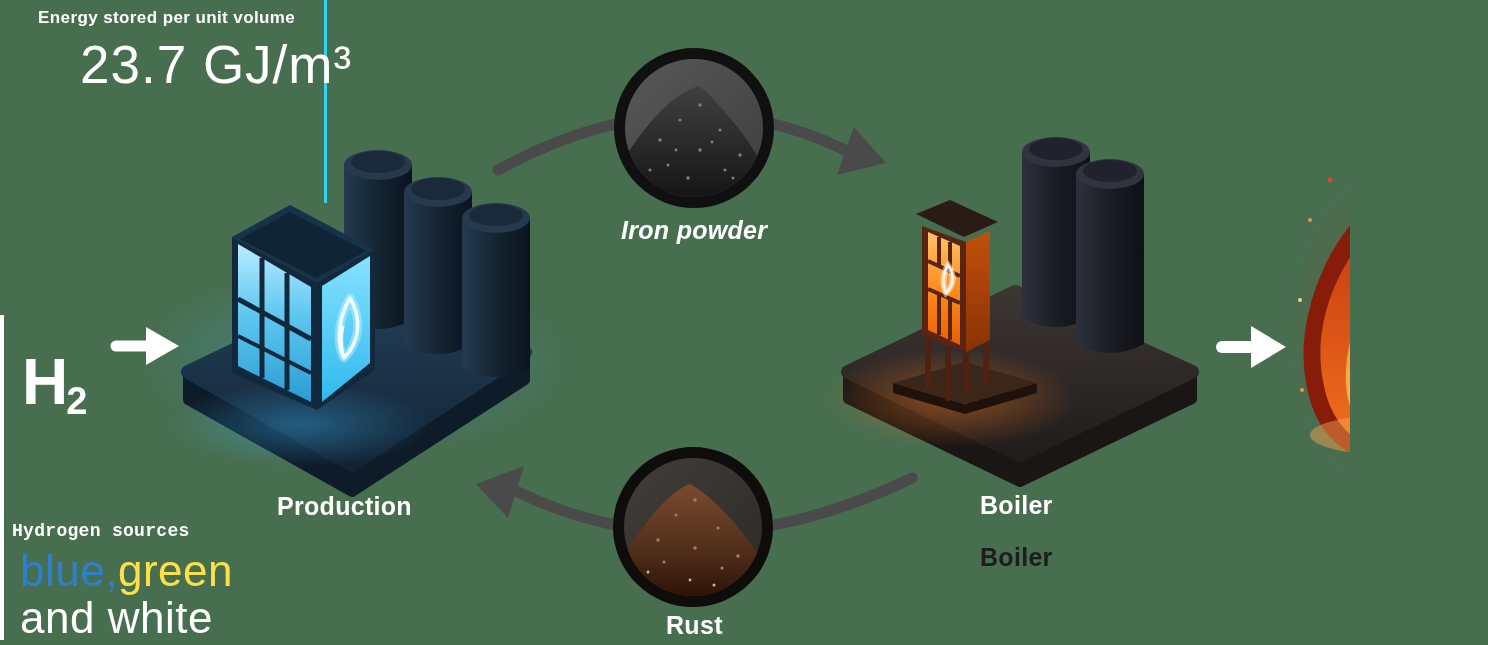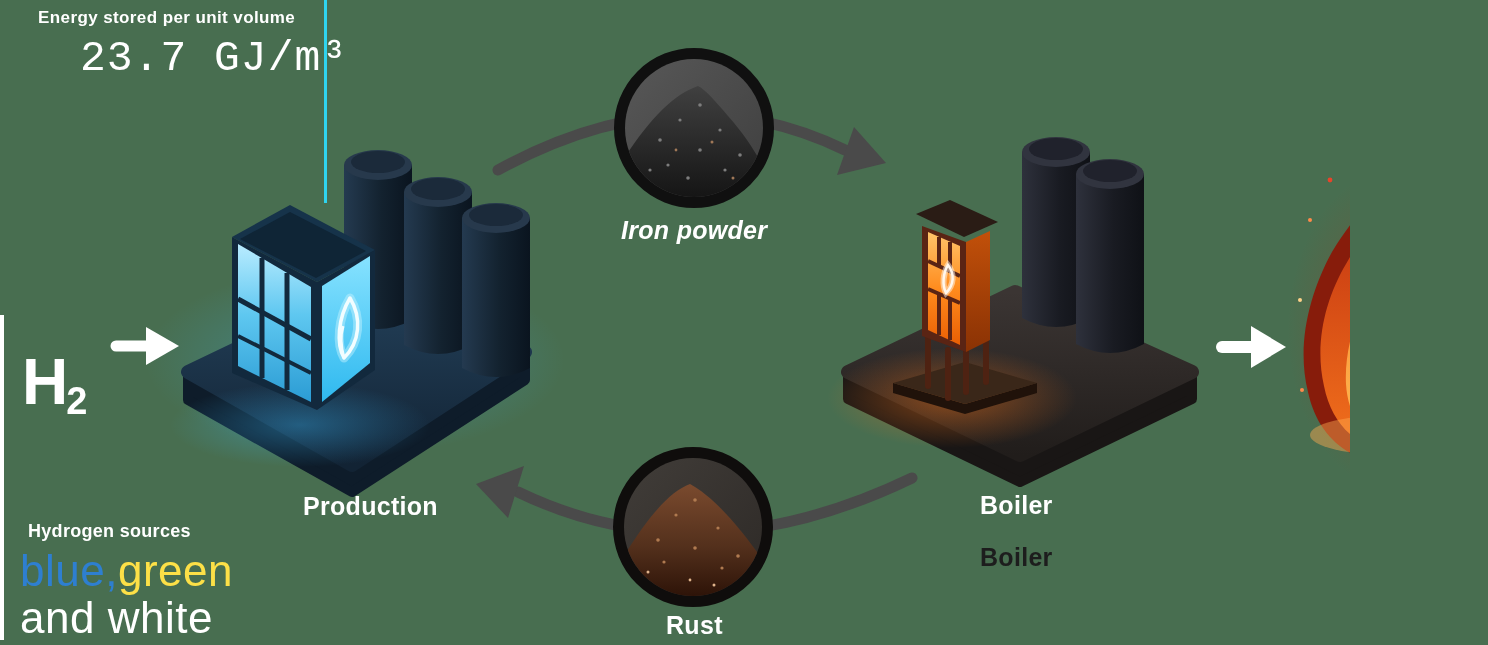--- a/index.html
+++ b/index.html
@@ -2,21 +2,21 @@
 <html><head>
 <meta charset="utf-8">
 <style>
   html,body{margin:0;padding:0;background:#486e50;}
   .stage{position:relative;width:1350px;height:645px;overflow:hidden;
          font-family:"Liberation Sans",sans-serif;background:#486e50;}
   svg.layer{position:absolute;left:0;top:0;pointer-events:none;}
   .abs{position:absolute;}
   
   .stat-label{font-size:17px;font-weight:600;color:#fff;letter-spacing:.4px;}
-  .stat-value{font-size:43px;font-weight:400;color:#fff;letter-spacing:1px;font-family:Liberation Mono, monospace;}
+  .stat-value{font-size:53px;font-weight:400;color:#fff;letter-spacing:1px;}
   .node-label{font-size:25px;font-weight:700;color:#fff;letter-spacing:.3px;}
   .node-label.dark{color:#1d1d1d;}
   .h2-wrap{font-weight:700;color:#fff;line-height:1;}
   .h2-wrap .sym{font-size:64px;}
   .h2-wrap sub{font-size:38px;position:relative;top:6px;left:-2px;}
   .src-label{font-size:18px;font-weight:600;color:#fff;letter-spacing:.3px;}
   .src-big{font-size:44px;font-weight:400;line-height:1.06;letter-spacing:.5px;color:#fff;}
   .src-big .p0{margin-right:0;}
   
   .line-cyan{left:324px;top:0;width:3px;height:203px;background:#2fd4ef;}
@@ -301,27 +301,27 @@
   <div class="abs line-cyan"></div>
   <div class="abs line-white"></div>
 
   <div class="abs stat-label" style="left:38px;top:8px;">Energy stored per unit volume</div>
   <div class="abs stat-value" style="left:80px;top:34px;">23.7 GJ/m³</div>
 
   <div class="abs h2-wrap" style="left:22px;top:314px;margin-top:36px;">
     <span class="sym">H</span><sub>2</sub>
   </div>
 
-  <div class="abs node-label" style="left:277px;top:492px;margin-left:26px;">Production</div>
+  <div class="abs node-label" style="left:277px;top:492px;">Production</div>
   <div class="abs node-label" style="left:621px;top:216px;font-style:italic;">Iron powder</div>
   <div class="abs node-label" style="left:980px;top:491px;">Boiler</div>
   <div class="abs node-label dark" style="left:980px;top:543px;">Boiler</div>
   <div class="abs node-label" style="left:666px;top:611px;">Rust</div>
 
-  <div class="abs src-label" style="left:28px;top:521px;">Hydrogen sources</div>
+  <div class="abs src-label" style="left:12px;top:521px;font-family:Liberation Mono, monospace;">Hydrogen sources</div>
   <div class="abs src-big" style="left:20px;top:548px;">
     <span class="p0" style="color: rgb(46, 127, 208);">blue,</span><span style="color: #fde047;">green</span>
   </div>
   <div class="abs src-big" style="left:20px;top:595px;">
     <span style="color: rgb(255, 255, 255);">and white</span>
   </div>
 
 </div>
 
 </body></html>

